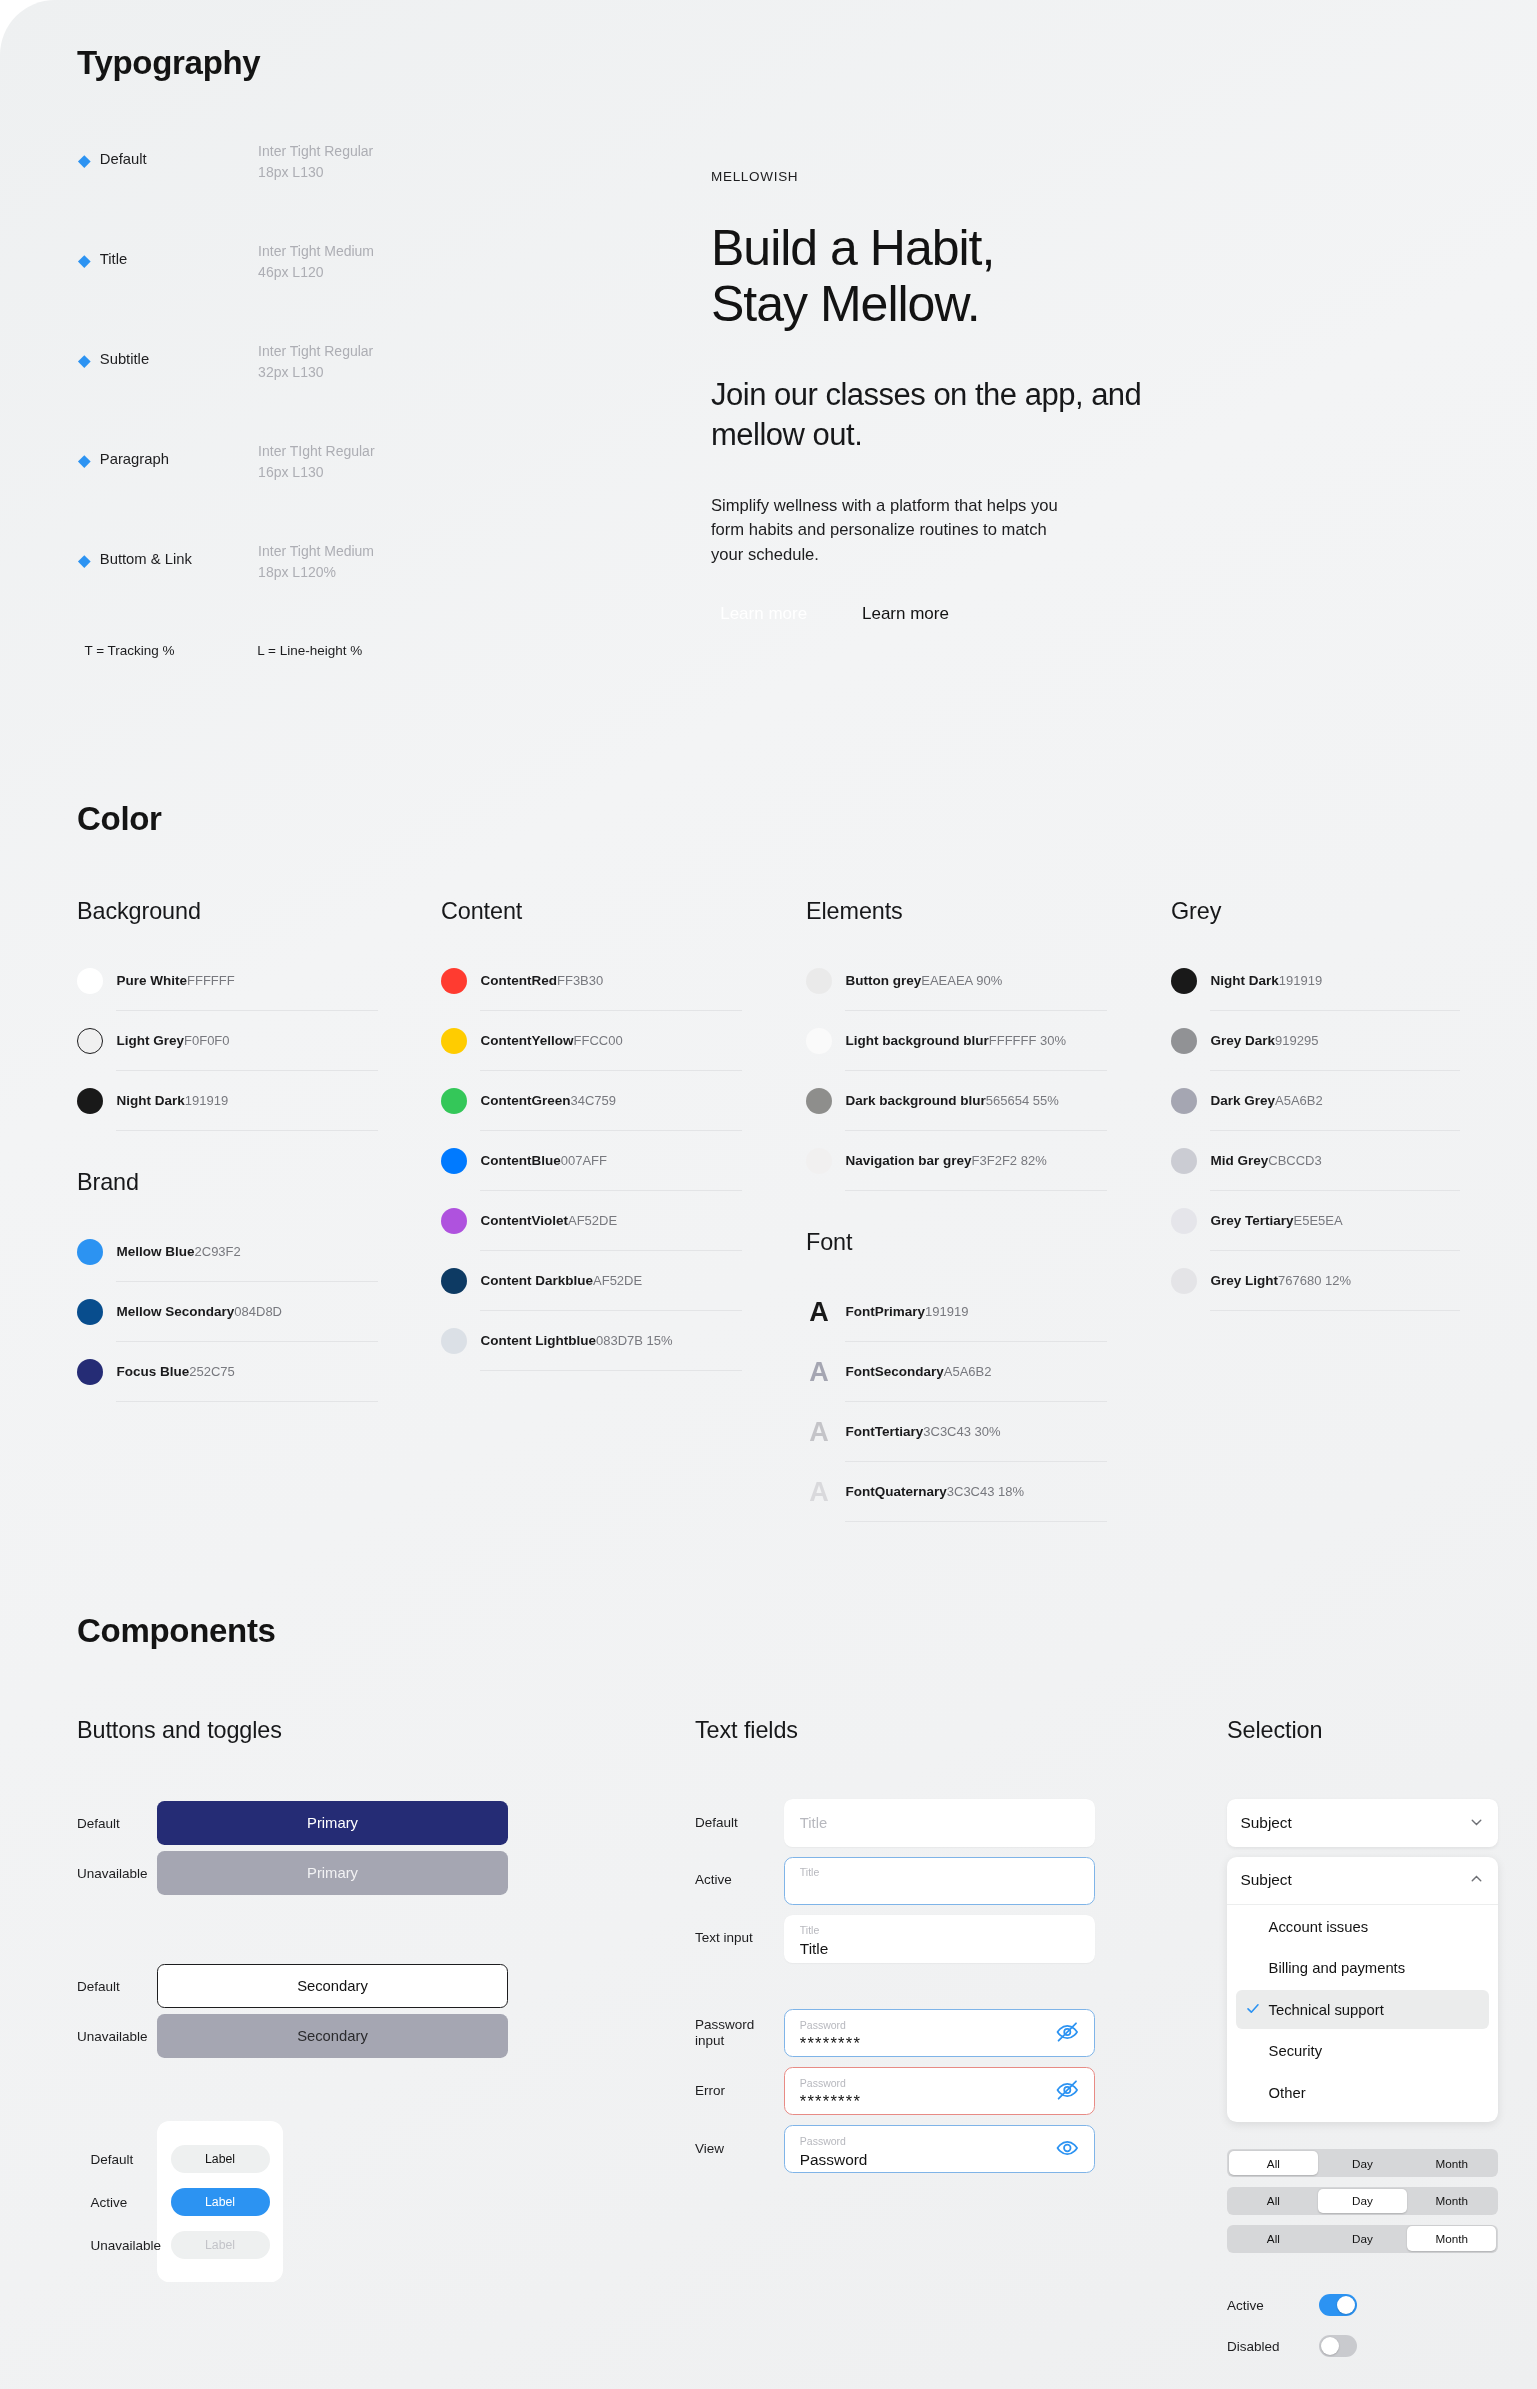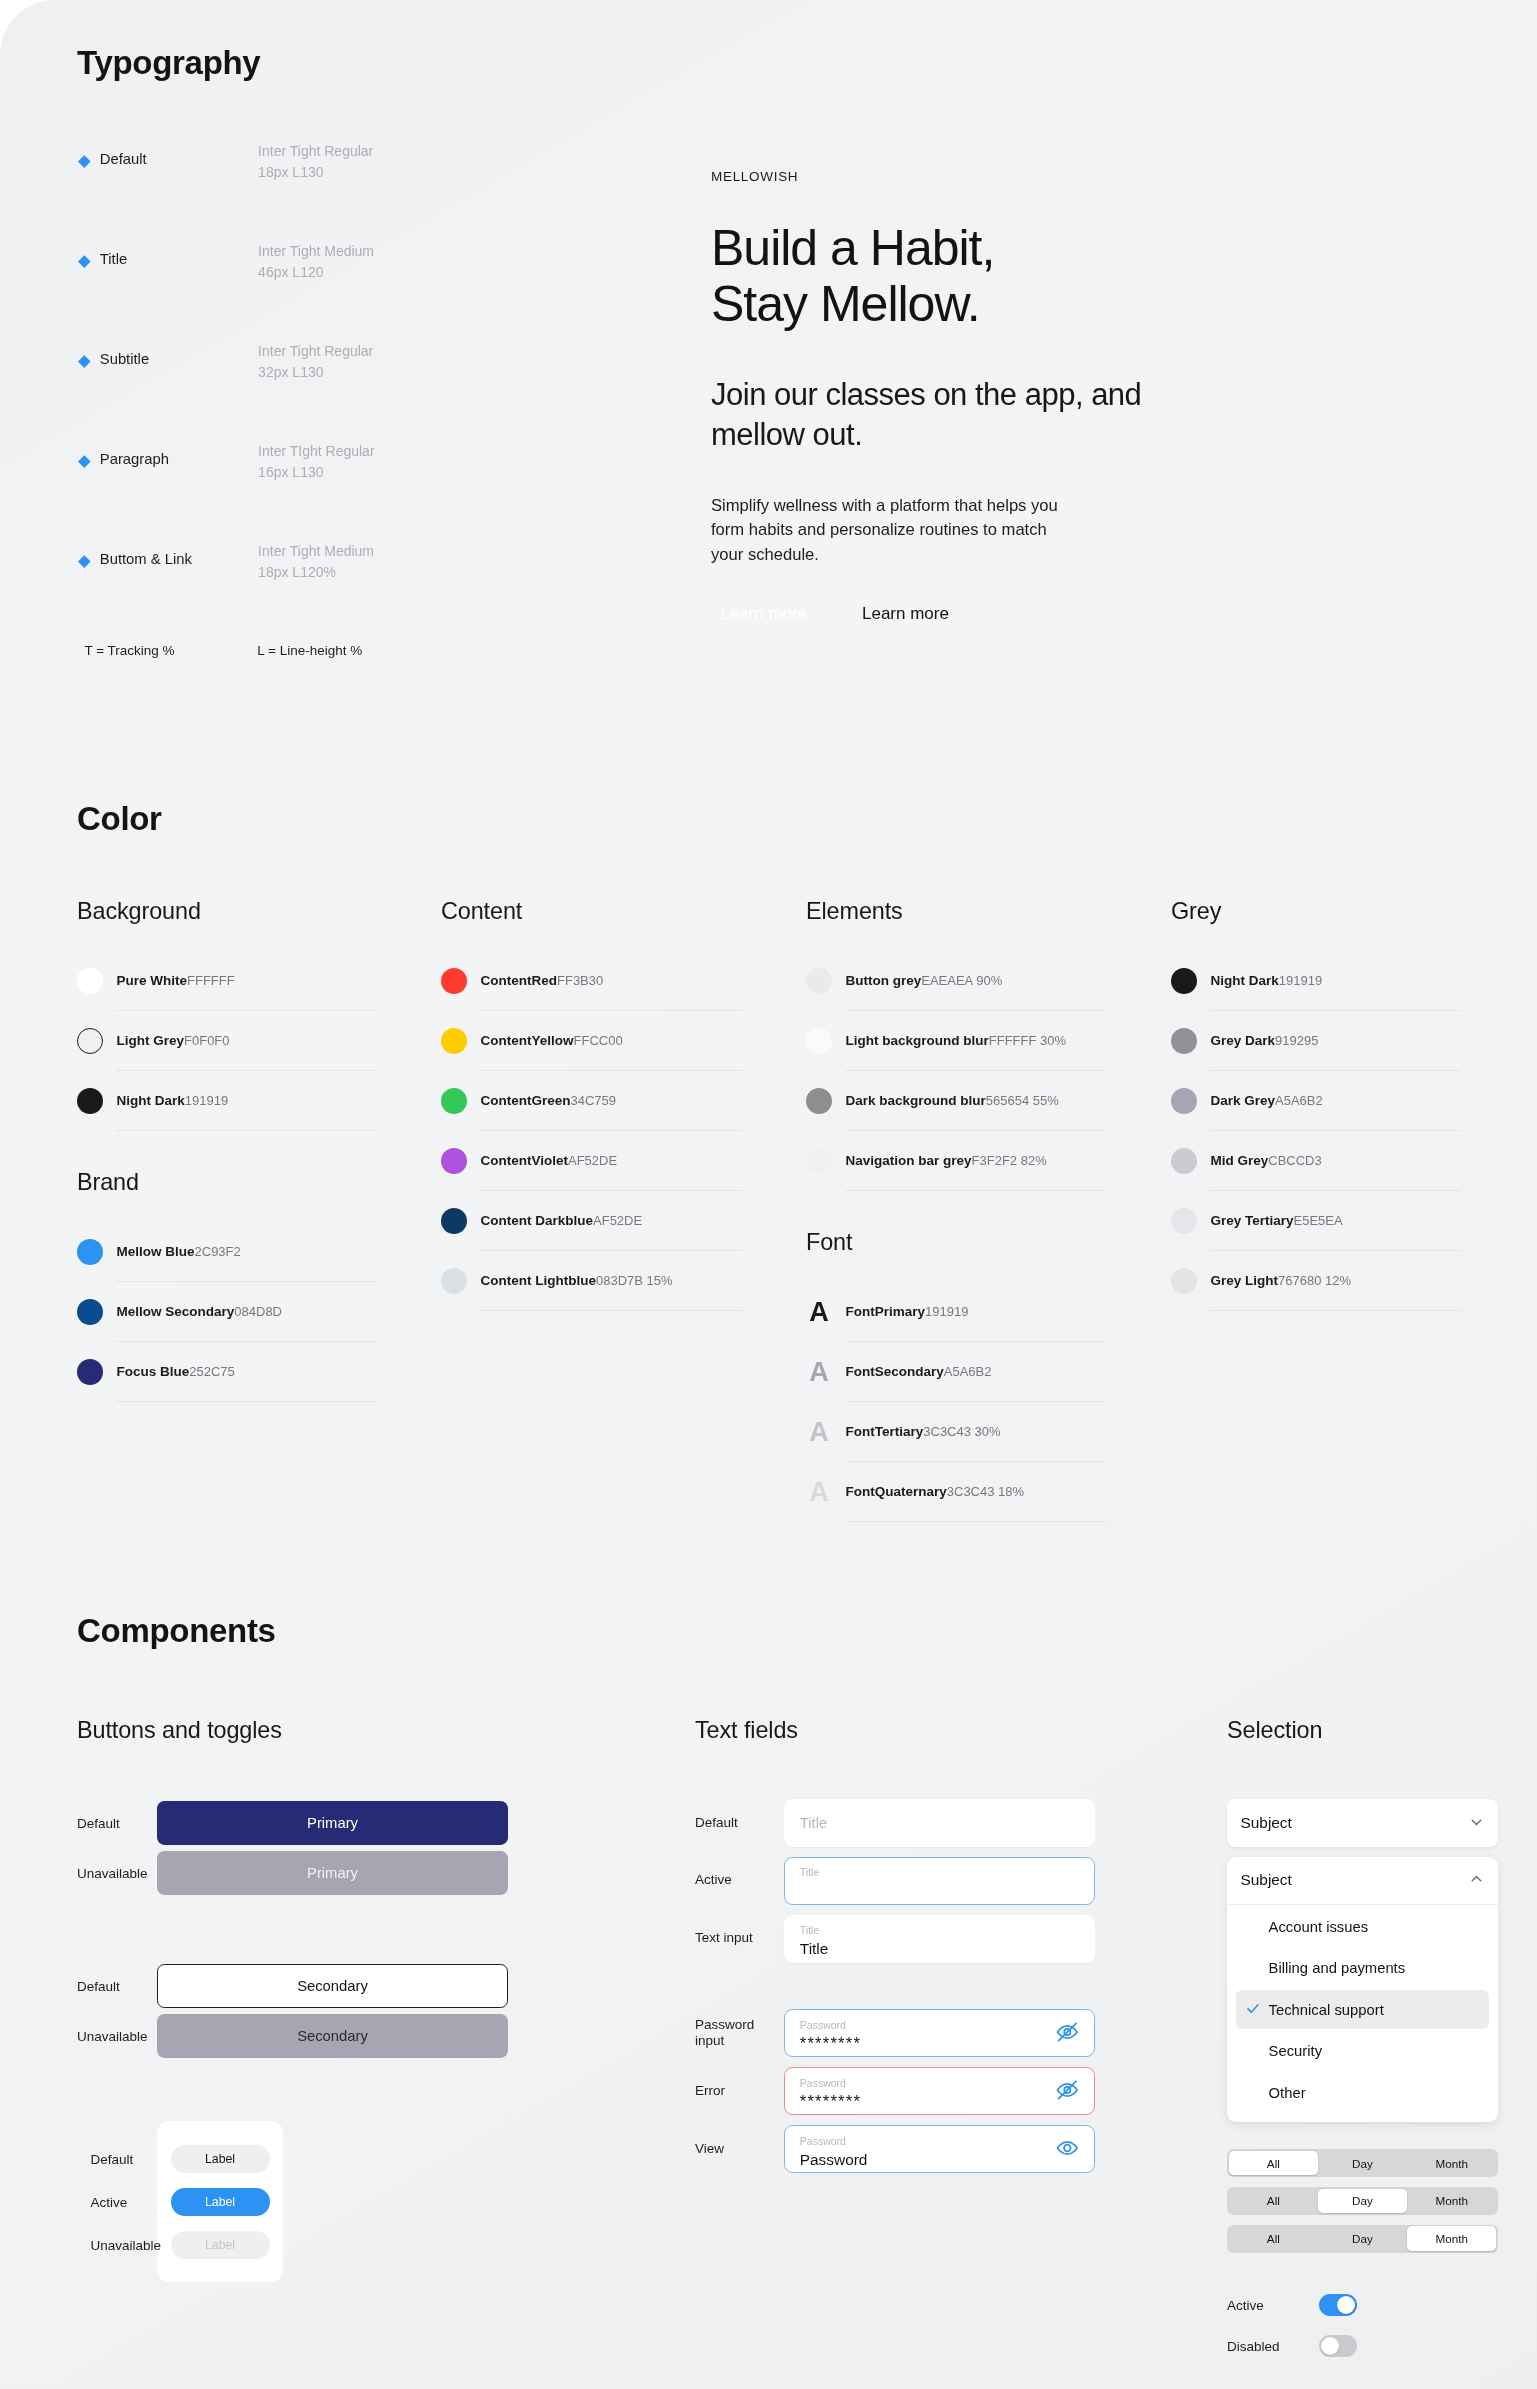--- a/index.html
+++ b/index.html
@@ -323,20 +323,25 @@
             <span class="sw-line"></span>
           </div>
           <div class="sw-row">
             <span class="sw-dot" style="background:#ffcc00"></span>
             <span class="sw-txt"><span class="sw-name">ContentYellow</span><span class="sw-hex">FFCC00</span></span>
             <span class="sw-line"></span>
           </div>
           <div class="sw-row">
             <span class="sw-dot" style="background:#34c759"></span>
             <span class="sw-txt"><span class="sw-name">ContentGreen</span><span class="sw-hex">34C759</span></span>
+            <span class="sw-line"></span>
+          </div>
+          <div class="sw-row">
+            <span class="sw-dot" style="background:#007aff"></span>
+            <span class="sw-txt"><span class="sw-name">ContentBlue</span><span class="sw-hex">007AFF</span></span>
             <span class="sw-line"></span>
           </div>
           <div class="sw-row">
             <span class="sw-dot" style="background:#af52de"></span>
             <span class="sw-txt"><span class="sw-name">ContentViolet</span><span class="sw-hex">AF52DE</span></span>
             <span class="sw-line"></span>
           </div>
           <div class="sw-row">
             <span class="sw-dot" style="background:#0d3a63"></span>
             <span class="sw-txt"><span class="sw-name">Content Darkblue</span><span class="sw-hex">AF52DE</span></span>

